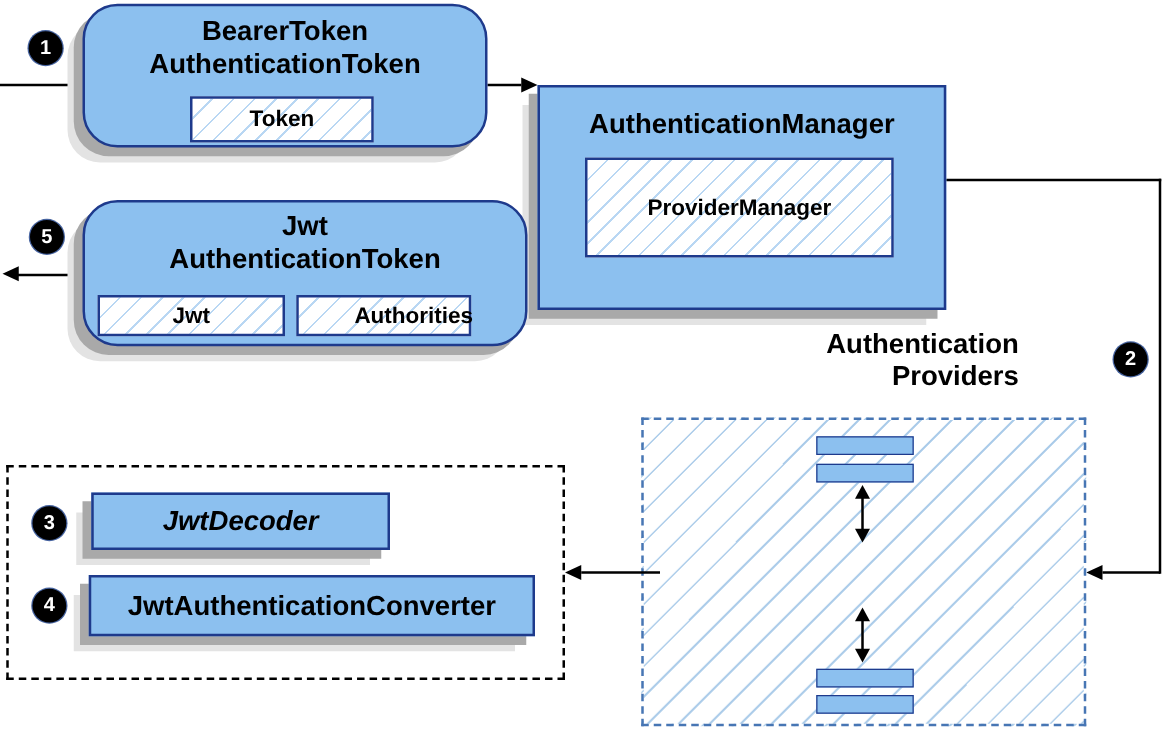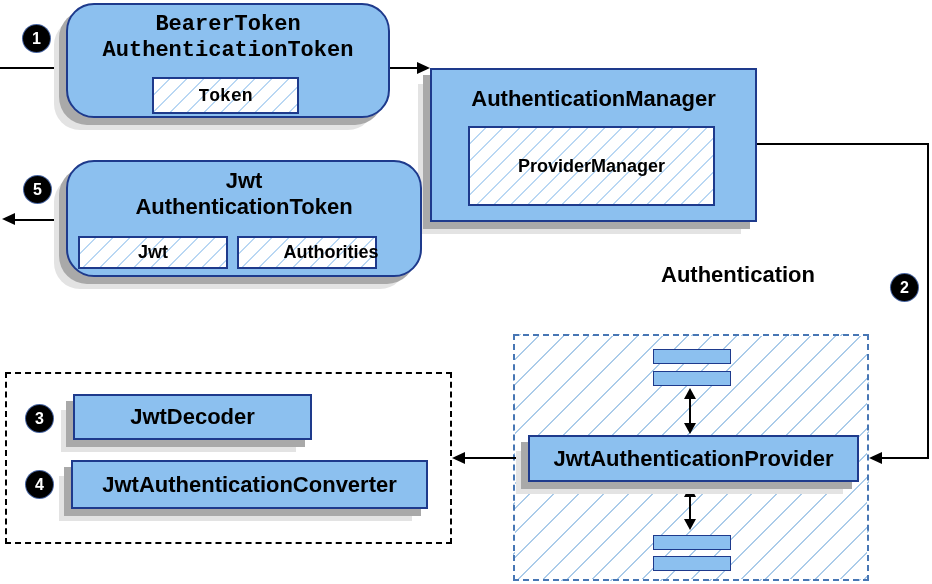--- a/index.html
+++ b/index.html
@@ -59,20 +59,21 @@
   <div class="hline" style="left:14px;top:219px;width:52px;"></div>
   <div class="arr arr-left" style="left:2px;top:213px;"></div>
 
   <div class="hline" style="left:757px;top:143px;width:172px;"></div>
   <div class="vline" style="left:927px;top:143px;height:316px;"></div>
   <div class="hline" style="left:882px;top:457px;width:46px;"></div>
   <div class="arr arr-left" style="left:869px;top:452px;"></div>
 
   <div class="section-label" style="left:563px;top:262px;width:252px;">
     <div>Authentication</div>
+    <div>Providers</div>
   </div>
 
   <div class="dashed-blue" style="left:513px;top:334px;width:356px;height:247px;">
     <div class="mini" style="left:138px;top:13px;"></div>
     <div class="mini" style="left:138px;top:35px;"></div>
     <div class="mini" style="left:138px;top:199px;"></div>
     <div class="mini" style="left:138px;top:220px;"></div>
   </div>
 
   <div class="arr arr-up" style="left:684px;top:388px;"></div>
@@ -81,45 +82,44 @@
 
   <div class="arr arr-up" style="left:684px;top:486px;"></div>
   <div class="vline" style="left:689px;top:495px;height:26px;"></div>
   <div class="arr arr-down" style="left:684px;top:519px;"></div>
 
   <div class="hline" style="left:465px;top:457px;width:63px;"></div>
   <div class="arr arr-left" style="left:452px;top:452px;"></div>
 
   <div class="dashed-black" style="left:5px;top:372px;width:447px;height:172px;"></div>
 
-  <div class="box rounded" style="left:66px;top:3px;width:324px;height:115px;font-family:Liberation Mono, monospace;">
+  <div class="box rounded" style="left:66px;top:3px;width:324px;height:115px;">
     <div class="title" style="padding-top:7px;">
       <div>BearerToken</div>
       <div>AuthenticationToken</div>
     </div>
     <div class="field" style="left:84px;top:72px;width:147px;height:37px;">Token</div>
   </div>
 
-  <div class="box" style="left:430px;top:68px;width:327px;height:154px;">
+  <div class="box" style="left:430px;top:68px;width:327px;height:180px;">
     <div class="title" style="padding-top:16px;">AuthenticationManager</div>
     <div class="field" style="left:36px;top:56px;width:247px;height:80px;">ProviderManager</div>
   </div>
 
   <div class="box rounded" style="left:66px;top:160px;width:356px;height:117px;">
     <div class="title" style="padding-top:6px;">
       <div>Jwt</div>
       <div>AuthenticationToken</div>
     </div>
     <div class="field" style="left:10px;top:74px;width:150px;height:33px;">Jwt</div>
     <div class="field" style="left:169px;top:74px;width:140px;height:33px;padding-left:48px;">Authorities</div>
   </div>
 
-  <div class="box center-text" style="left:528px;top:435px;width:331px;height:47px;">JwtAuthenticationProvider</div>
 
-  <div class="box center-text" style="left:73px;top:394px;width:239px;height:46px;">JwtDecoder</div>
+  <div class="box center-text" style="left:73px;top:394px;width:239px;height:46px;font-style:italic;">JwtDecoder</div>
 
   <div class="box center-text" style="left:71px;top:460px;width:357px;height:49px;">JwtAuthenticationConverter</div>
 
   <div class="badge" style="left:23px;top:25px;">1</div>
   <div class="badge" style="left:891px;top:274px;">2</div>
   <div class="badge" style="left:26px;top:405px;">3</div>
   <div class="badge" style="left:26px;top:471px;">4</div>
   <div class="badge" style="left:24px;top:176px;">5</div>
 
 </div>

